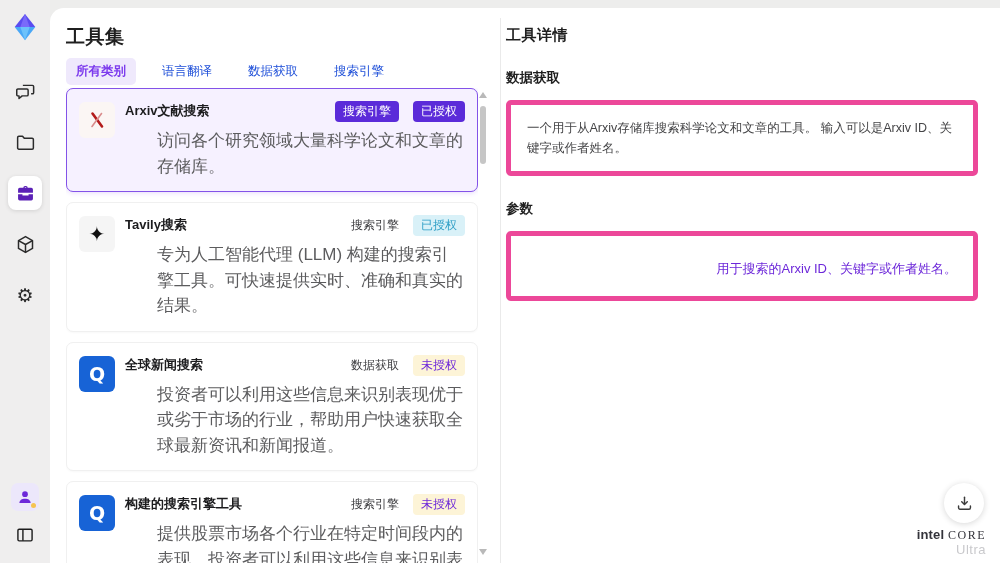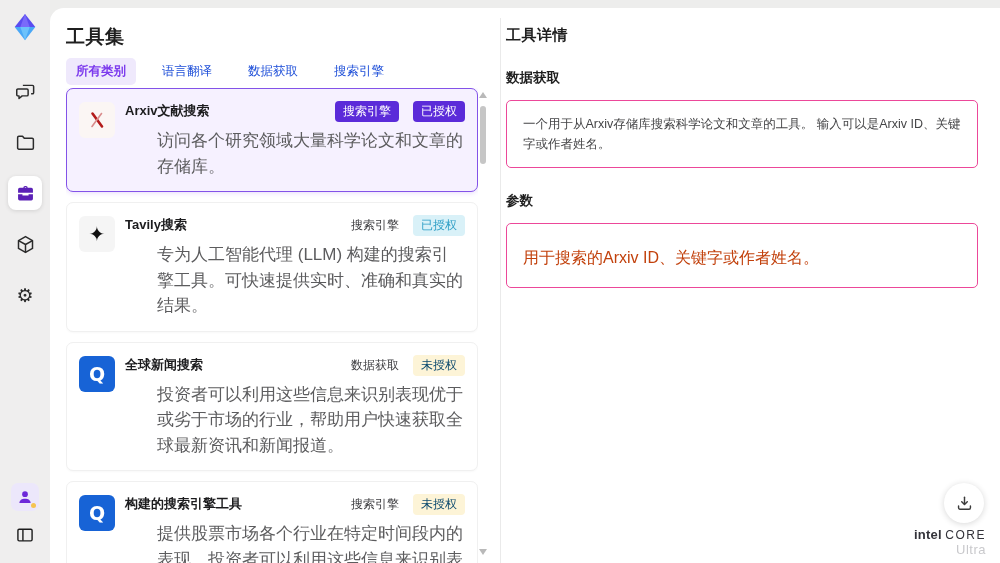--- a/index.html
+++ b/index.html
@@ -62,56 +62,56 @@
   .icon-star  { background:#f5f5f5; font-size:20px; color:#111; }
   .icon-blue  { background:#1763d6; color:#fff; font-weight:800; font-size:19px; font-family:"DejaVu Sans",sans-serif; }
   .tool-content { flex:1; min-width:0; }
   .tool-top { display:flex; align-items:flex-start; justify-content:space-between; }
   .tool-name { font-size:13px; font-weight:700; color:#1c1c1e; padding-top:1px; }
   .tool-meta { display:flex; align-items:center; gap:14px; flex-shrink:0; margin-left:8px; }
   .tag-plain { font-size:12px; color:#3d3d40; }
   .badge { font-size:12px; padding:2px 8px; border-radius:4px; white-space:nowrap; }
   .badge-solid { background:#5b2bd9; color:#fff; }
   .badge-auth  { background:#d9f1f8; color:#2f9fc6; }
-  .badge-unauth{ background:#fdf4d7; color:#0c4a6e; }
+  .badge-unauth{ background:#fdf4d7; color:#6d28d9; }
   .tool-desc { font-size:17px; color:#5c5c5e; line-height:1.5; margin-top:6px; max-width:312px;margin-left:32px; }
 
   
   .scrollbar { position:absolute; left:428px; top:84px; bottom:8px; width:10px; }
   .sb-arrow { position:absolute; left:1px; width:0; height:0; border-left:4px solid transparent; border-right:4px solid transparent; }
   .sb-up { top:0; border-bottom:6px solid #b9b9b9; }
   .sb-down { bottom:0; border-top:6px solid #b9b9b9; }
   .sb-thumb { position:absolute; left:2px; top:14px; width:6px; height:58px; border-radius:3px; background:#c6c6c6; }
 
   
   .right-col { position:absolute; left:456px; top:0; right:22px; }
   .detail-title { font-size:15px; font-weight:800; margin-top:18px; letter-spacing:.5px; }
   .section-heading { font-size:13.5px; font-weight:800; margin-top:24px; }
   .detail-card {
-    margin-top:13px; border:1px solid #ec4899; border-radius:5px; background:#fff;
+    margin-top:13px; border:5px solid #ec4899; border-radius:5px; background:#fff;
     padding:13px 16px;
   }
   .intro-text { font-size:12.5px; color:#454547; line-height:1.6; }
   .param-card { padding:15px 16px 18px 16px; }
   .param-head { display:flex; align-items:baseline; gap:7px; }
   .param-name { font-size:13px; font-weight:800; color:#1c1c1e; }
   .param-type { font-size:11.5px; color:#98989c; }
   .param-required { font-size:11.5px; color:#e03a5e; }
-  .param-desc { font-size:16px; color:#c2410c; margin-top:9px; }
+  .param-desc { font-size:13px; color:#6d28d9; margin-top:9px;text-align:right; }
 
   
   .fab {
     position:absolute; right:16px; bottom:40px; width:40px; height:40px; border-radius:50%;
     background:#fff; box-shadow:0 1px 6px rgba(0,0,0,.16); display:flex; align-items:center; justify-content:center;
     cursor:pointer;
   }
   .brand { position:absolute; right:14px; bottom:6px; text-align:right; line-height:1.1; }
   .brand-row { font-size:13px; color:#33333a; }
   .brand-intel { font-weight:700; letter-spacing:.2px; }
-  .brand-core { font-weight:400; letter-spacing:1.5px; font-size:12px; }
+  .brand-core { font-weight:400; letter-spacing:1.5px; font-size:12px;font-family:Liberation Serif, serif; }
   .brand-ultra { font-size:13px; color:#c9c9cc; letter-spacing:.5px; }
 </style>
 </head>
 <body>
 
 <div class="rail">
   <div class="logo">
     <svg width="30" height="30" viewBox="0 0 32 32">
       <polygon points="16,2 27,16 5,16" fill="#5a4cf0"></polygon>
       <polygon points="16,2 21,16 11,16" fill="#7a6bfa"></polygon>

